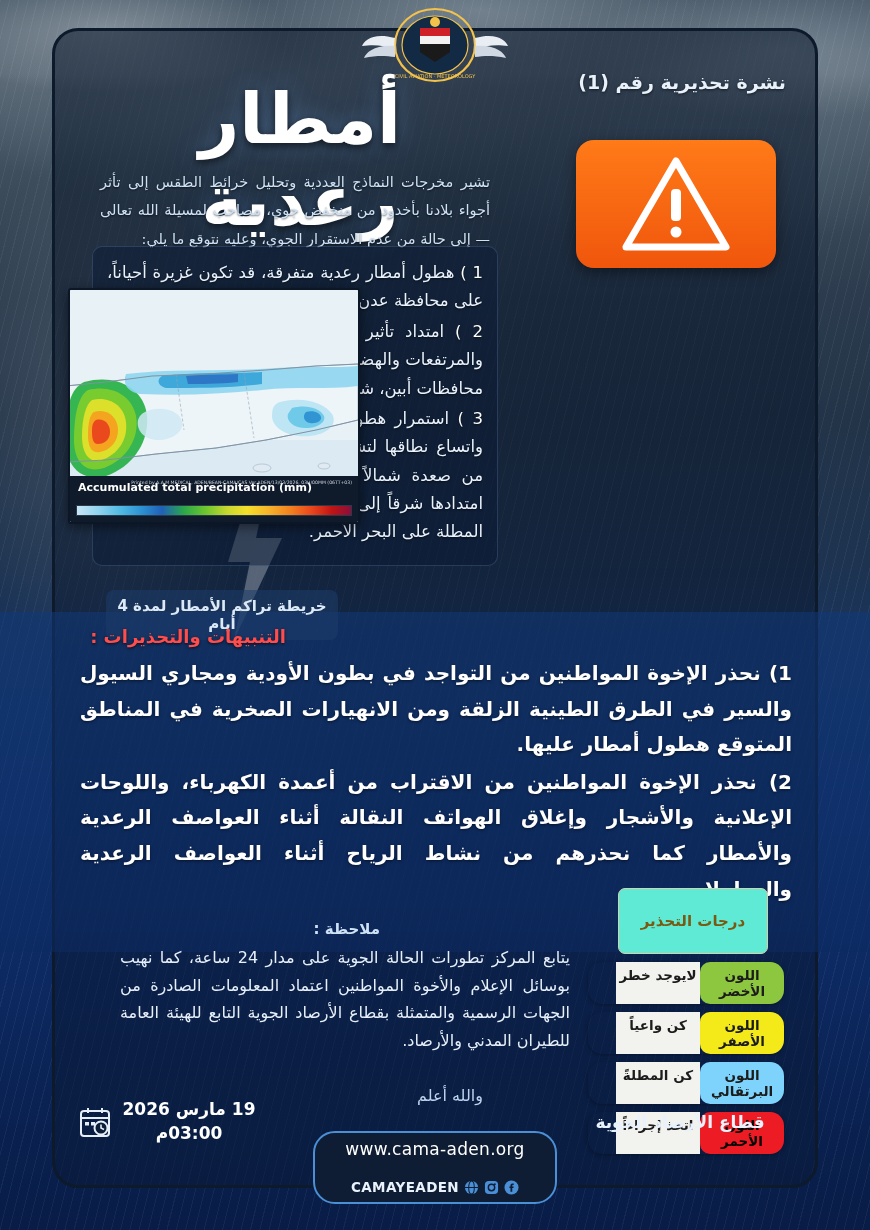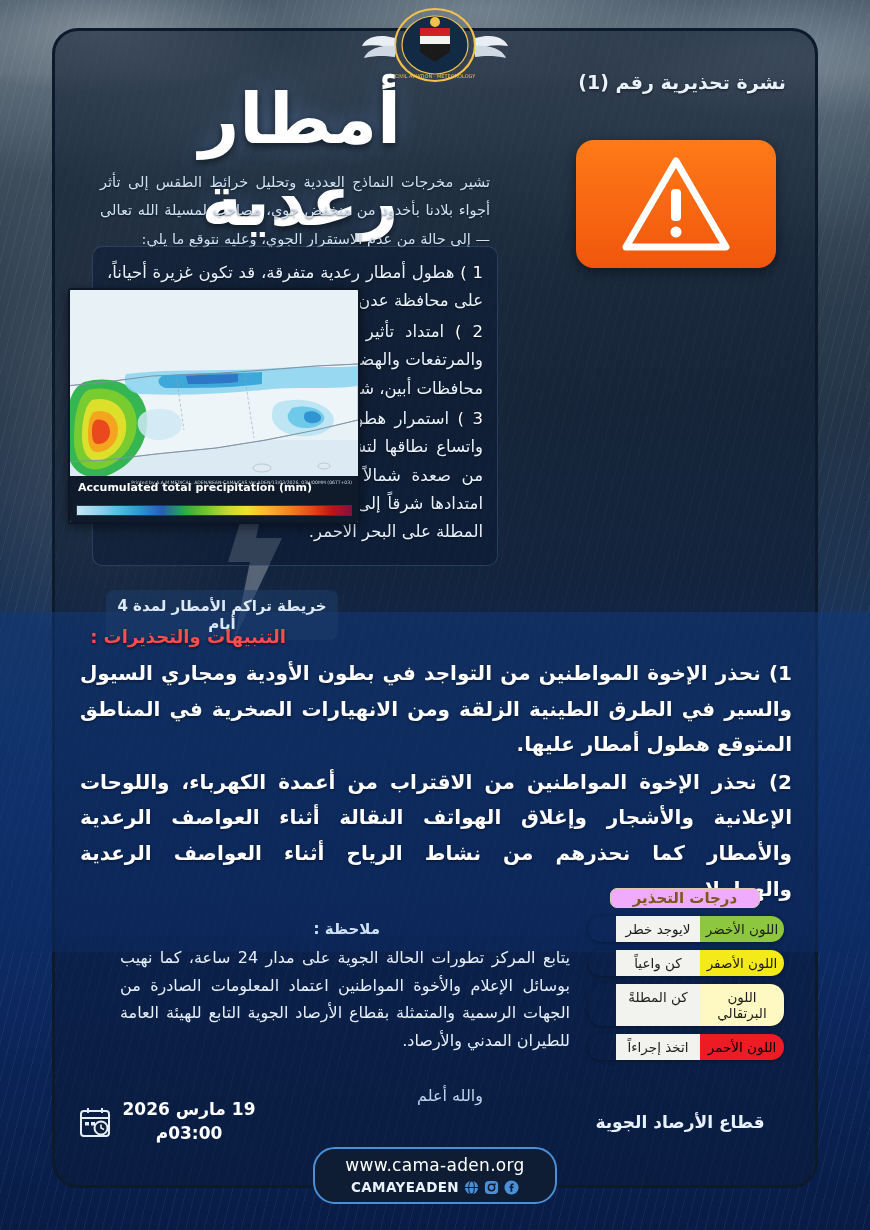--- a/index.html
+++ b/index.html
@@ -175,36 +175,36 @@
     text-shadow: 0 1px 3px rgba(0,0,0,.55);
     margin-left: 12px;
   }
   .warn-list p { margin-bottom: 2px; }
 
   
   .legend {
     position: absolute; right: 86px; top: 888px; width: 200px; z-index: 6;
   }
   .legend-head {
-    width: 150px; margin-right: 24px;
-    background: #f0abfc; color: #7a5a12; font-weight: bold; font-size: 15px;
-    text-align: center; padding: 0 0; border-radius: 7px;
+    width: 150px; margin-right: 16px;
+    background: #5eead4; color: #7a5a12; font-weight: bold; font-size: 15px;
+    text-align: center; padding: 23px 0; border-radius: 7px;
     border: 1px solid #d9cfa8;
   }
   .legend-row {
     display: flex; align-items: stretch; margin-top: 8px;
     border-radius: 14px; overflow: hidden; width: 196px;
     box-shadow: 0 1px 4px rgba(0,0,0,.35);
   }
   .legend-row .color-name {
-    width: 84px; text-align: center; font-size: 13.5px; font-weight: normal;
-    padding: 5px 2px; color: #1c1c1c;
+    width: 84px; text-align: center; font-size: 13.5px; font-weight: bold;
+    padding: 5px 2px; color: #1c1c1c; border-radius: 10px;
   }
   .legend-row .action {
-    flex: 1; text-align: center; font-size: 13.5px; font-weight: normal;
+    flex: 1; text-align: center; font-size: 13.5px; font-weight: bold;
     padding: 5px 2px; background: #f2f2ef; color: #1c1c1c; margin-left: 28px;
   }
 
   
   .note-title {
     position: absolute; right: 490px; top: 920px;
     color: #cfe2f5; font-size: 15px; font-weight: bold; z-index: 6;
   }
   .note-body {
     position: absolute; right: 300px; top: 944px; width: 450px;
@@ -234,21 +234,21 @@
   .site-pill {
     position: absolute; left: 50%; transform: translateX(-50%);
     bottom: 26px; width: 244px; padding: 6px 10px 7px 10px;
     background: #0e1d33; border: 2px solid #4b8fd6; border-radius: 22px;
     text-align: center; z-index: 7;
   }
   .site-url {
     color: #ffffff; font-size: 17px; font-weight: normal; direction: ltr;
     letter-spacing: .3px;
   }
-  .site-social { display:flex; align-items:center; justify-content:center; gap:5px; margin-top:4px; }
+  .site-social { display:flex; align-items:center; justify-content:center; gap:5px; margin-top:20px; }
   .site-handle { color: #eaf2fb; font-size: 13.5px; font-weight: bold; direction: ltr; letter-spacing:.4px; }
   .sm { width: 15px; height: 15px; display:inline-block; }
 </style>
 </head>
 <body>
 
 <div class="bg">
   <div class="bg-clouds"></div>
   <div class="bg-glow-left"></div>
   <div class="bg-rain"></div>
@@ -360,21 +360,21 @@
 
   <div class="legend-row">
     <div class="color-name" style="background:#8dc63f">اللون الأخضر</div>
     <div class="action">لايوجد خطر</div>
   </div>
   <div class="legend-row">
     <div class="color-name" style="background:#f4e919">اللون الأصفر</div>
     <div class="action">كن واعياً</div>
   </div>
   <div class="legend-row">
-    <div class="color-name" style="background:#fef9c3">اللون البرتقالي</div>
+    <div class="color-name" style="background:#7dd3fc">اللون البرتقالي</div>
     <div class="action">كن المطلةً</div>
   </div>
   <div class="legend-row">
     <div class="color-name" style="background:#ed1c24;color:#000000">اللون الأحمر</div>
     <div class="action">اتخذ إجراءاً</div>
   </div>
 </div>
 
 <div class="note-title">ملاحظة :</div>
 <div class="note-body">يتابع المركز تطورات الحالة الجوية على مدار 24 ساعة، كما نهيب بوسائل الإعلام والأخوة المواطنين اعتماد المعلومات الصادرة من الجهات الرسمية والمتمثلة بقطاع الأرصاد الجوية التابع للهيئة العامة للطيران المدني والأرصاد.</div>

